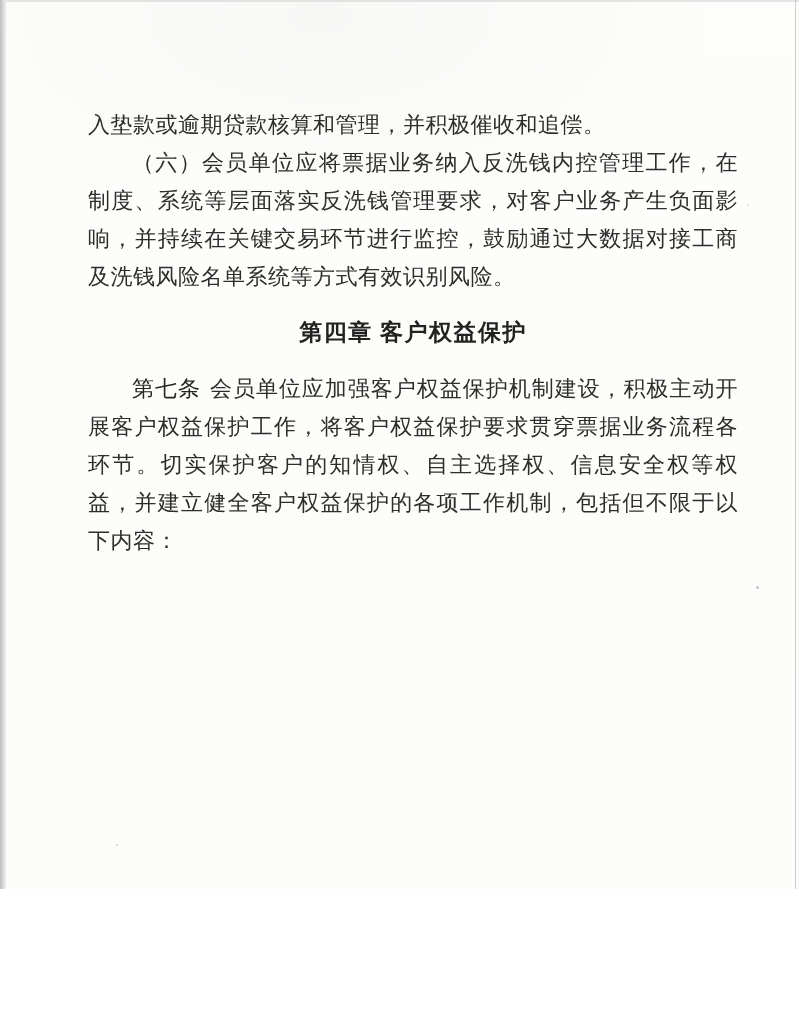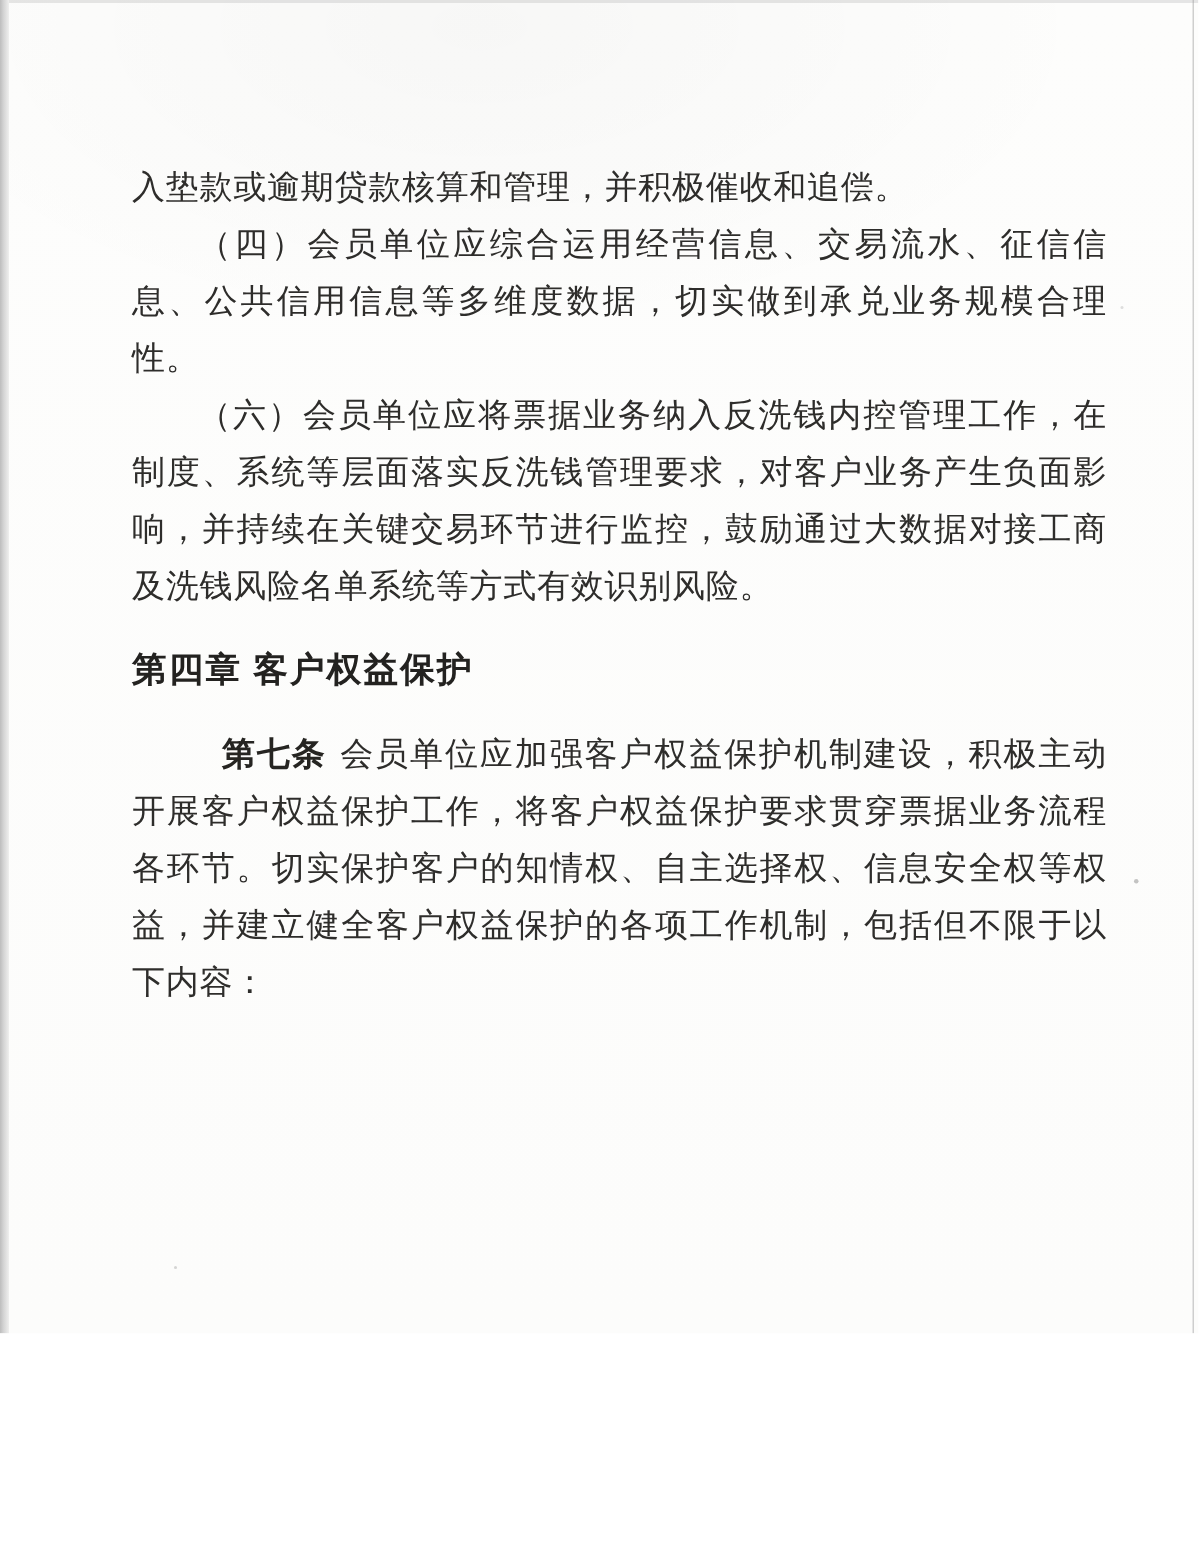--- a/index.html
+++ b/index.html
@@ -37,30 +37,30 @@
   }
   .content p.body-para {
     margin: 0;
     text-align: justify;
     text-justify: inter-ideograph;
     text-indent: 2em;
     letter-spacing: 0.5px;
   }
   .content p.body-para.no-indent { text-indent: 0; }
   .content p.body-para .lead {
-    font-weight: bold;
+    font-weight: normal;
     color: #262522;
     margin-right: 9px;
-    margin-left: 16px;
   }
   .content h2.chapter-heading {
     margin: 18px 0 18px 0;
     font-size: 23px;
     line-height: 38px;
     font-weight: bold;
+    text-align: center;
     color: #232220;
     letter-spacing: 1.5px;
   }
   .page-number {
     position: absolute;
     right: 111px;
     top: 968px;
     font-size: 19px;
     letter-spacing: 6px;
     color: #3a3a38;
@@ -79,21 +79,20 @@
 </head>
 <body>
 
 <div class="page">
   <div class="scan-edge-top"></div>
   <div class="scan-edge-left"></div>
   <div class="scan-edge-right"></div>
 
   <div class="content" id="doc-body">
       <p class="body-para no-indent">入垫款或逾期贷款核算和管理，并积极催收和追偿。</p>
-      <p class="body-para">（四）会员单位应综合运用经营信息、交易流水、征信信息、公共信用信息等多维度数据，切实做到承兑业务规模合理性。</p>
       <p class="body-para">（六）会员单位应将票据业务纳入反洗钱内控管理工作，在制度、系统等层面落实反洗钱管理要求，对客户业务产生负面影响，并持续在关键交易环节进行监控，鼓励通过大数据对接工商及洗钱风险名单系统等方式有效识别风险。</p>
       <h2 class="chapter-heading">第四章 客户权益保护</h2>
       <p class="body-para"><span class="lead">第七条</span>会员单位应加强客户权益保护机制建设，积极主动开展客户权益保护工作，将客户权益保护要求贯穿票据业务流程各环节。切实保护客户的知情权、自主选择权、信息安全权等权益，并建立健全客户权益保护的各项工作机制，包括但不限于以下内容：</p>
     </div>
 
   <div class="page-number">- 7 -</div>
 
   <div class="speckle s1"></div>
   <div class="speckle s2"></div>
   <div class="speckle s3"></div>

